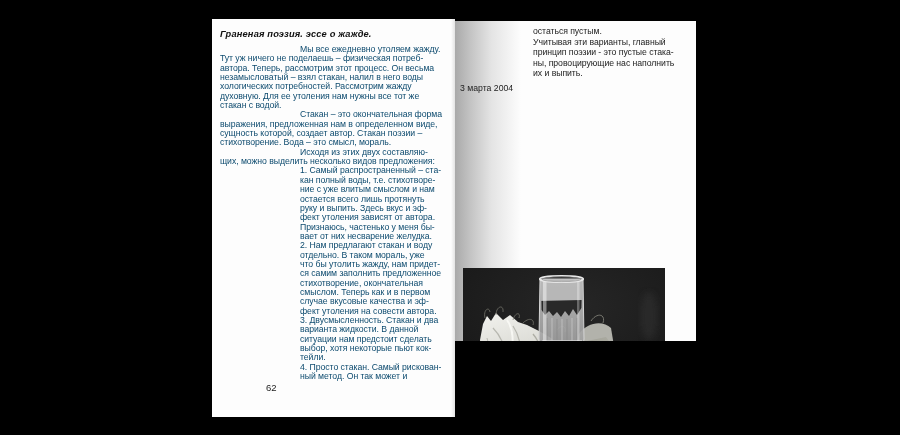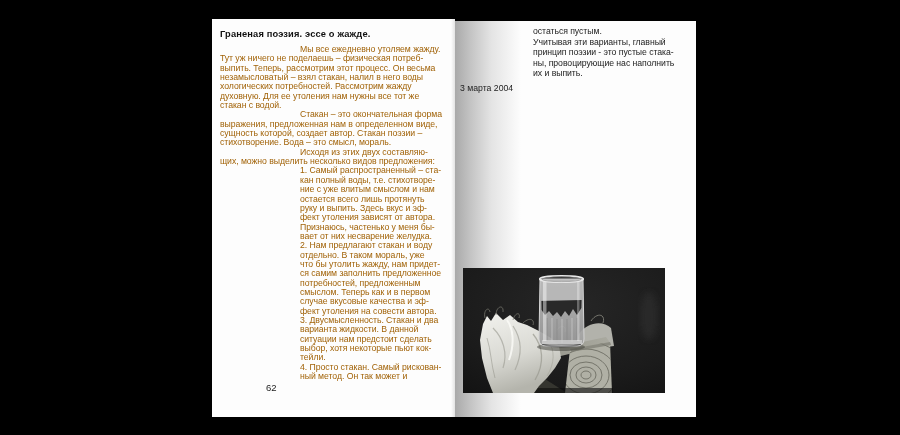--- a/index.html
+++ b/index.html
@@ -5,55 +5,56 @@
   html,body { margin:0; padding:0; }
   body {
     width:900px; height:435px;
     background:#000;
     position:relative;
     overflow:hidden;
     font-family:"Liberation Sans", sans-serif;
   }
   .page { position:absolute; background:#fdfdfd; overflow:hidden; }
   #page-left  { left:212px; top:19px; width:243px; height:398px; }
-  #page-right { left:455px; top:21px; width:241px; height:396px; }
+  #page-right { left:455px; top:21px; width:241px; height:320px; }
   #page-left::after {
     content:""; position:absolute; right:0; top:0; bottom:0; width:4px;
     background:linear-gradient(90deg, rgba(0,0,0,0), rgba(0,0,0,0.10));
   }
   .gutter {
     position:absolute; left:0; top:0; height:100%; width:66px;
     background:linear-gradient(90deg,#a9a9a9 0%, #c2c2c2 22%, #e4e4e4 55%, #fdfdfd 100%);
   }
   .lp-title {
     position:absolute; left:8px; top:10px;
     font-size:9.3px; font-weight:700; color:#111; letter-spacing:0.15px;
     white-space:nowrap;
+    font-style:italic;
   }
-  .lp-body { position:absolute; left:8px; top:26px; width:233px; color:#a16207; }
+  .lp-body { position:absolute; left:8px; top:26px; width:233px; color:#0c4a6e; }
   .ln { white-space:nowrap; height:9.35px; line-height:9.35px; font-size:8.7px; letter-spacing:-0.05px; }
   .ln.ind { padding-left:80px; }
   #page-right .ln { height:10.6px; line-height:10.6px; }
   .page-num { position:absolute; left:10px; top:363px; font-size:9.5px; color:#222;margin-left:44px; }
   .rp-body { position:absolute; left:78px; top:5px; width:160px; color:#1b1b1b; }
   .rp-date { position:absolute; left:5px; top:62px; font-size:8.7px; color:#222; white-space:nowrap; }
   .photo { position:absolute; left:8px; top:247px; width:202px; height:125px; }
   .photo svg { display:block; }
 </style>
 </head>
 <body>
 
 <div>
 
   <div class="page" id="page-left">
     <div class="lp-title">Граненая поэзия. эссе о жажде.</div>
     <div class="lp-body">
         <div class="ln ind">Мы все ежедневно утоляем жажду.</div>
         <div class="ln">Тут уж ничего не поделаешь – физическая потреб-</div>
-        <div class="ln">выпить. Теперь, рассмотрим этот процесс. Он весьма</div>
+        <div class="ln">автора. Теперь, рассмотрим этот процесс. Он весьма</div>
         <div class="ln">незамысловатый – взял стакан, налил в него воды</div>
         <div class="ln">хологических потребностей. Рассмотрим жажду</div>
         <div class="ln">духовную. Для ее утоления нам нужны все тот же</div>
         <div class="ln">стакан с водой.</div>
         <div class="ln ind">Стакан – это окончательная форма</div>
         <div class="ln">выражения, предложенная нам в определенном виде,</div>
         <div class="ln">сущность которой, создает автор. Стакан поэзии –</div>
         <div class="ln">стихотворение. Вода – это смысл, мораль.</div>
         <div class="ln ind">Исходя из этих двух составляю-</div>
         <div class="ln">щих, можно выделить несколько видов предложения:</div>
@@ -62,21 +63,21 @@
         <div class="ln ind">ние с уже влитым смыслом и нам</div>
         <div class="ln ind">остается всего лишь протянуть</div>
         <div class="ln ind">руку и выпить. Здесь вкус и эф-</div>
         <div class="ln ind">фект утоления зависят от автора.</div>
         <div class="ln ind">Признаюсь, частенько у меня бы-</div>
         <div class="ln ind">вает от них несварение желудка.</div>
         <div class="ln ind">2. Нам предлагают стакан и воду</div>
         <div class="ln ind">отдельно. В таком мораль, уже</div>
         <div class="ln ind">что бы утолить жажду, нам придет-</div>
         <div class="ln ind">ся самим заполнить предложенное</div>
-        <div class="ln ind">потребностей, предложенным</div>
+        <div class="ln ind">стихотворение, окончательная</div>
         <div class="ln ind">смыслом. Теперь как и в первом</div>
         <div class="ln ind">случае вкусовые качества и эф-</div>
         <div class="ln ind">фект утоления на совести автора.</div>
         <div class="ln ind">3. Двусмысленность. Стакан и два</div>
         <div class="ln ind">варианта жидкости. В данной</div>
         <div class="ln ind">ситуации нам предстоит сделать</div>
         <div class="ln ind">выбор, хотя некоторые пьют кок-</div>
         <div class="ln ind">тейли.</div>
         <div class="ln ind">4. Просто стакан. Самый рискован-</div>
         <div class="ln ind">ный метод. Он так может и</div>

